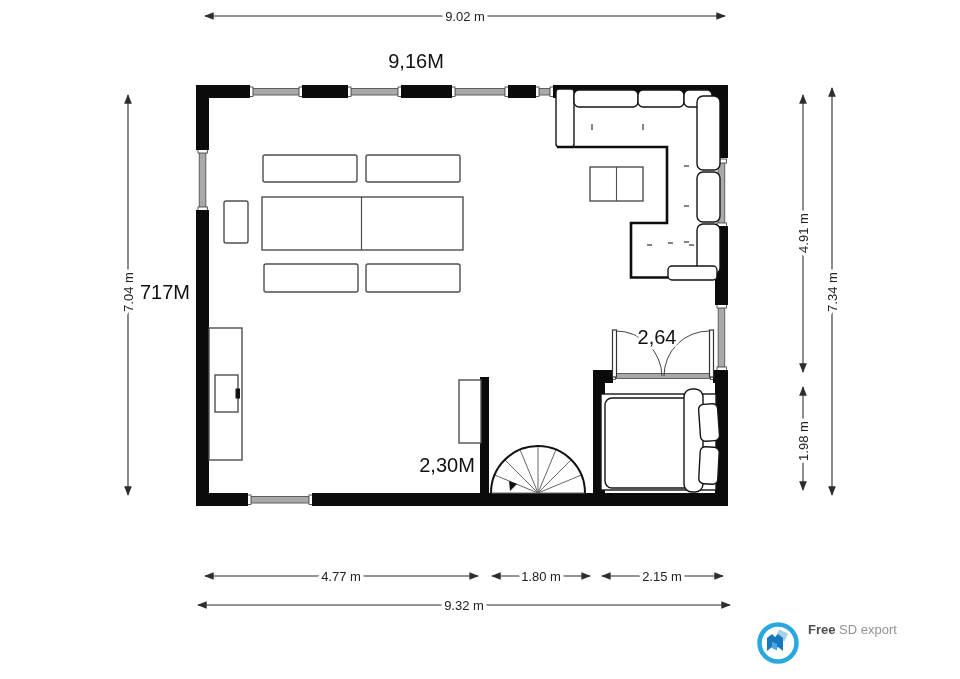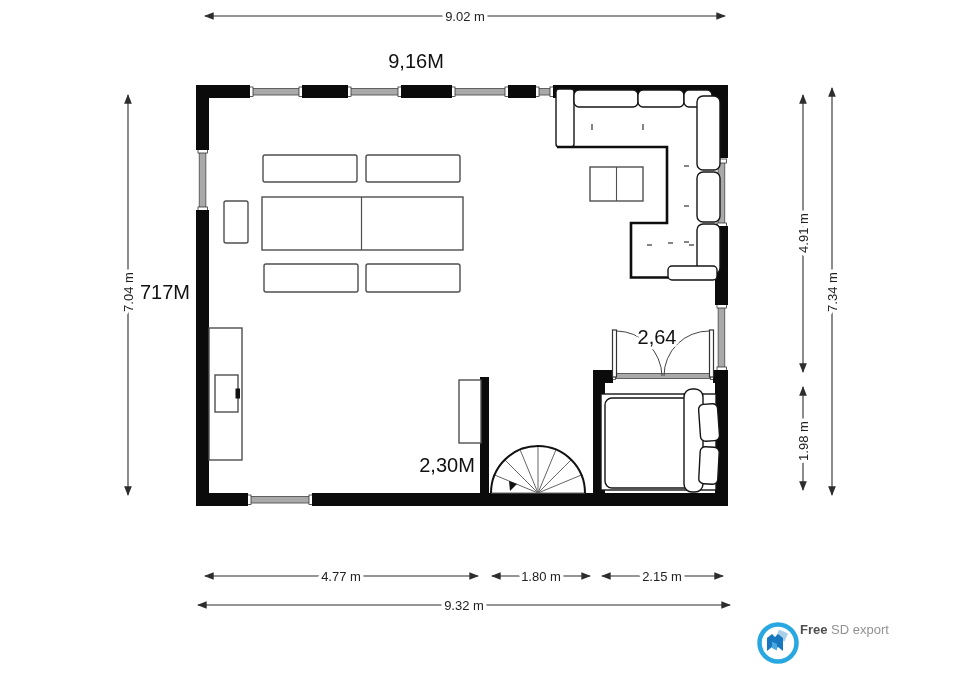--- a/index.html
+++ b/index.html
@@ -10,21 +10,21 @@
   .winband{fill:#a9a9a9;stroke:#5f5f5f;stroke-width:1;}
   .wincap{fill:#ffffff;stroke:#333;stroke-width:0.8;}
   .furn{fill:#ffffff;stroke:#4f4f4f;stroke-width:1.4;}
   .soft{fill:#ffffff;stroke:#141414;stroke-width:1.4;}
   .thick{fill:none;stroke:#0d0d0d;stroke-width:2.6;}
   .dimline{stroke:#2d2d2d;stroke-width:1.1;}
   .dimtext{font-size:13px;fill:#222;paint-order:stroke;stroke:#fff;stroke-width:7px;
            stroke-linejoin:round;text-anchor:middle;}
   .biglabel{font-size:20px;fill:#111;text-anchor:middle;paint-order:stroke;stroke:#fff;stroke-width:6px;stroke-linejoin:round;}
   .logo{position:absolute;left:756px;top:621px;display:flex;align-items:flex-start;}
-  .logo-text{margin-left:0;}
+  .logo-text{margin-left:8px;}
   .logo-line1{font-size:13px;line-height:14px;padding-top:2px;}
   .logo-free{font-weight:bold;color:#4d4d4d;}
   .logo-sd{color:#929292;}
   .logo-brand{font-size:24px;line-height:25px;color:#8d8d8d;letter-spacing:-0.3px;}
 </style>
 </head>
 <body>
 
 <div id="canvas">
 <svg id="plan-svg" width="960" height="679" viewBox="0 0 960 679">

